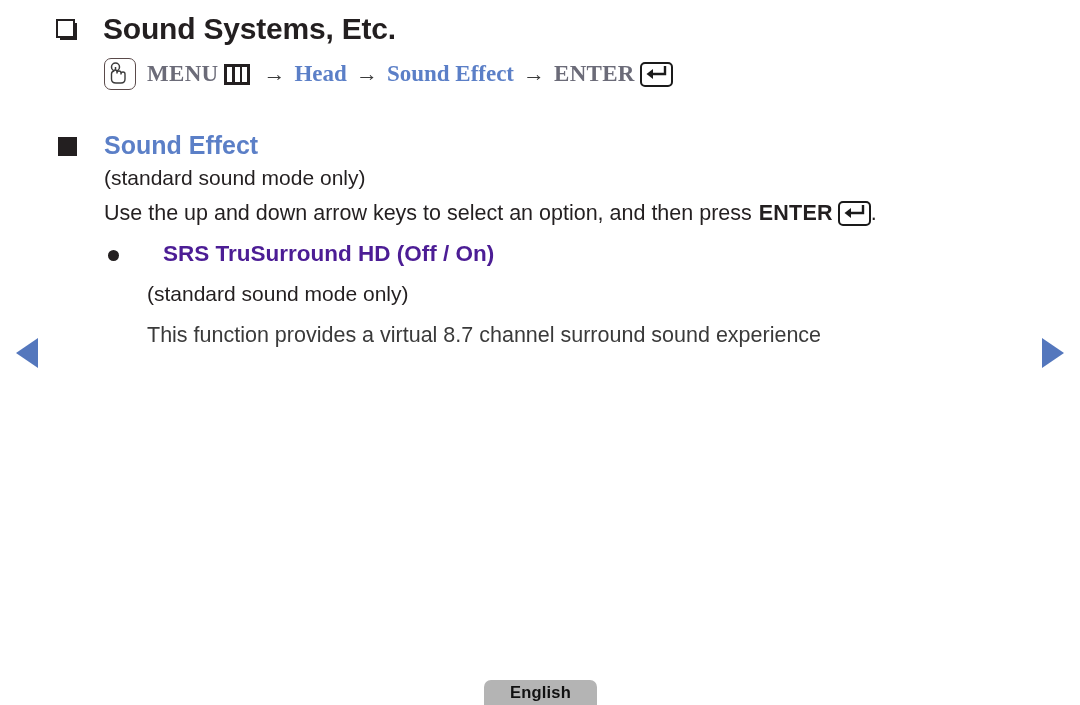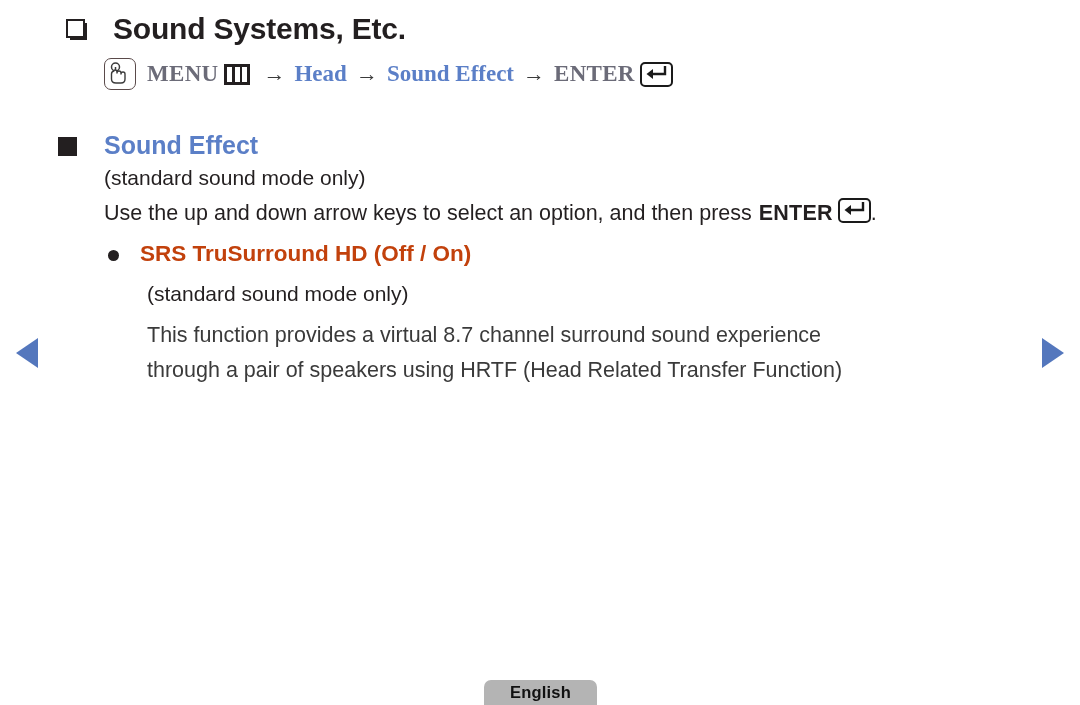--- a/index.html
+++ b/index.html
@@ -46,21 +46,21 @@
   .content {
     position: absolute;
     left: 0;
     top: 0;
     width: 1080px;
   }
 
   
   .title-row {
     position: absolute;
-    left: 66px;
+    left: 56px;
     top: 10px;
     display: flex;
     align-items: flex-start;
   }
   .sq-bullet {
     position: relative;
     width: 21px;
     height: 21px;
     margin-top: 9px;
     flex: none;
@@ -207,20 +207,21 @@
 
   .instruction {
     position: absolute;
     left: 104px;
     top: 198px;
     font-size: 21.5px;
     line-height: 30px;
     color: #231f20;
     white-space: nowrap;
     display: flex;
+    align-items: center;
   }
   .instruction b {
     font-weight: bold;
     letter-spacing: 0.2px;
     margin-left: 7px;
   }
 
   
   .bullet-row {
     position: absolute;
@@ -231,24 +232,24 @@
   }
   .dot-bullet {
     width: 11px;
     height: 11px;
     border-radius: 50%;
     background: #231f20;
     margin-top: 10px;
     flex: none;
   }
   .bullet-label {
-    margin-left: 21px;
+    margin-left: 44px;
     font-size: 22.5px;
     font-weight: bold;
-    color: #c2410c;
+    color: #4c1d95;
     line-height: 28px;
     white-space: nowrap;
   }
 
   .note-2 {
     position: absolute;
     left: 147px;
     top: 280px;
     font-size: 21px;
     line-height: 28px;
@@ -348,20 +349,19 @@
 
     <div class="bullet-row">
       <span class="dot-bullet"></span>
       <span class="bullet-label">SRS TruSurround HD (Off / On)</span>
     </div>
 
     <div class="note-2">(standard sound mode only)</div>
 
     <div class="paragraph">
       <span class="ln">This function provides a virtual 8.7 channel surround sound experience</span>
-      <span class="ln">through a pair of speakers using HRTF (Head Related Transfer Function)</span>
     </div>
 
   </div>
 
   <div class="footer-tab">English</div>
 
 </div>
 
 </body></html>

